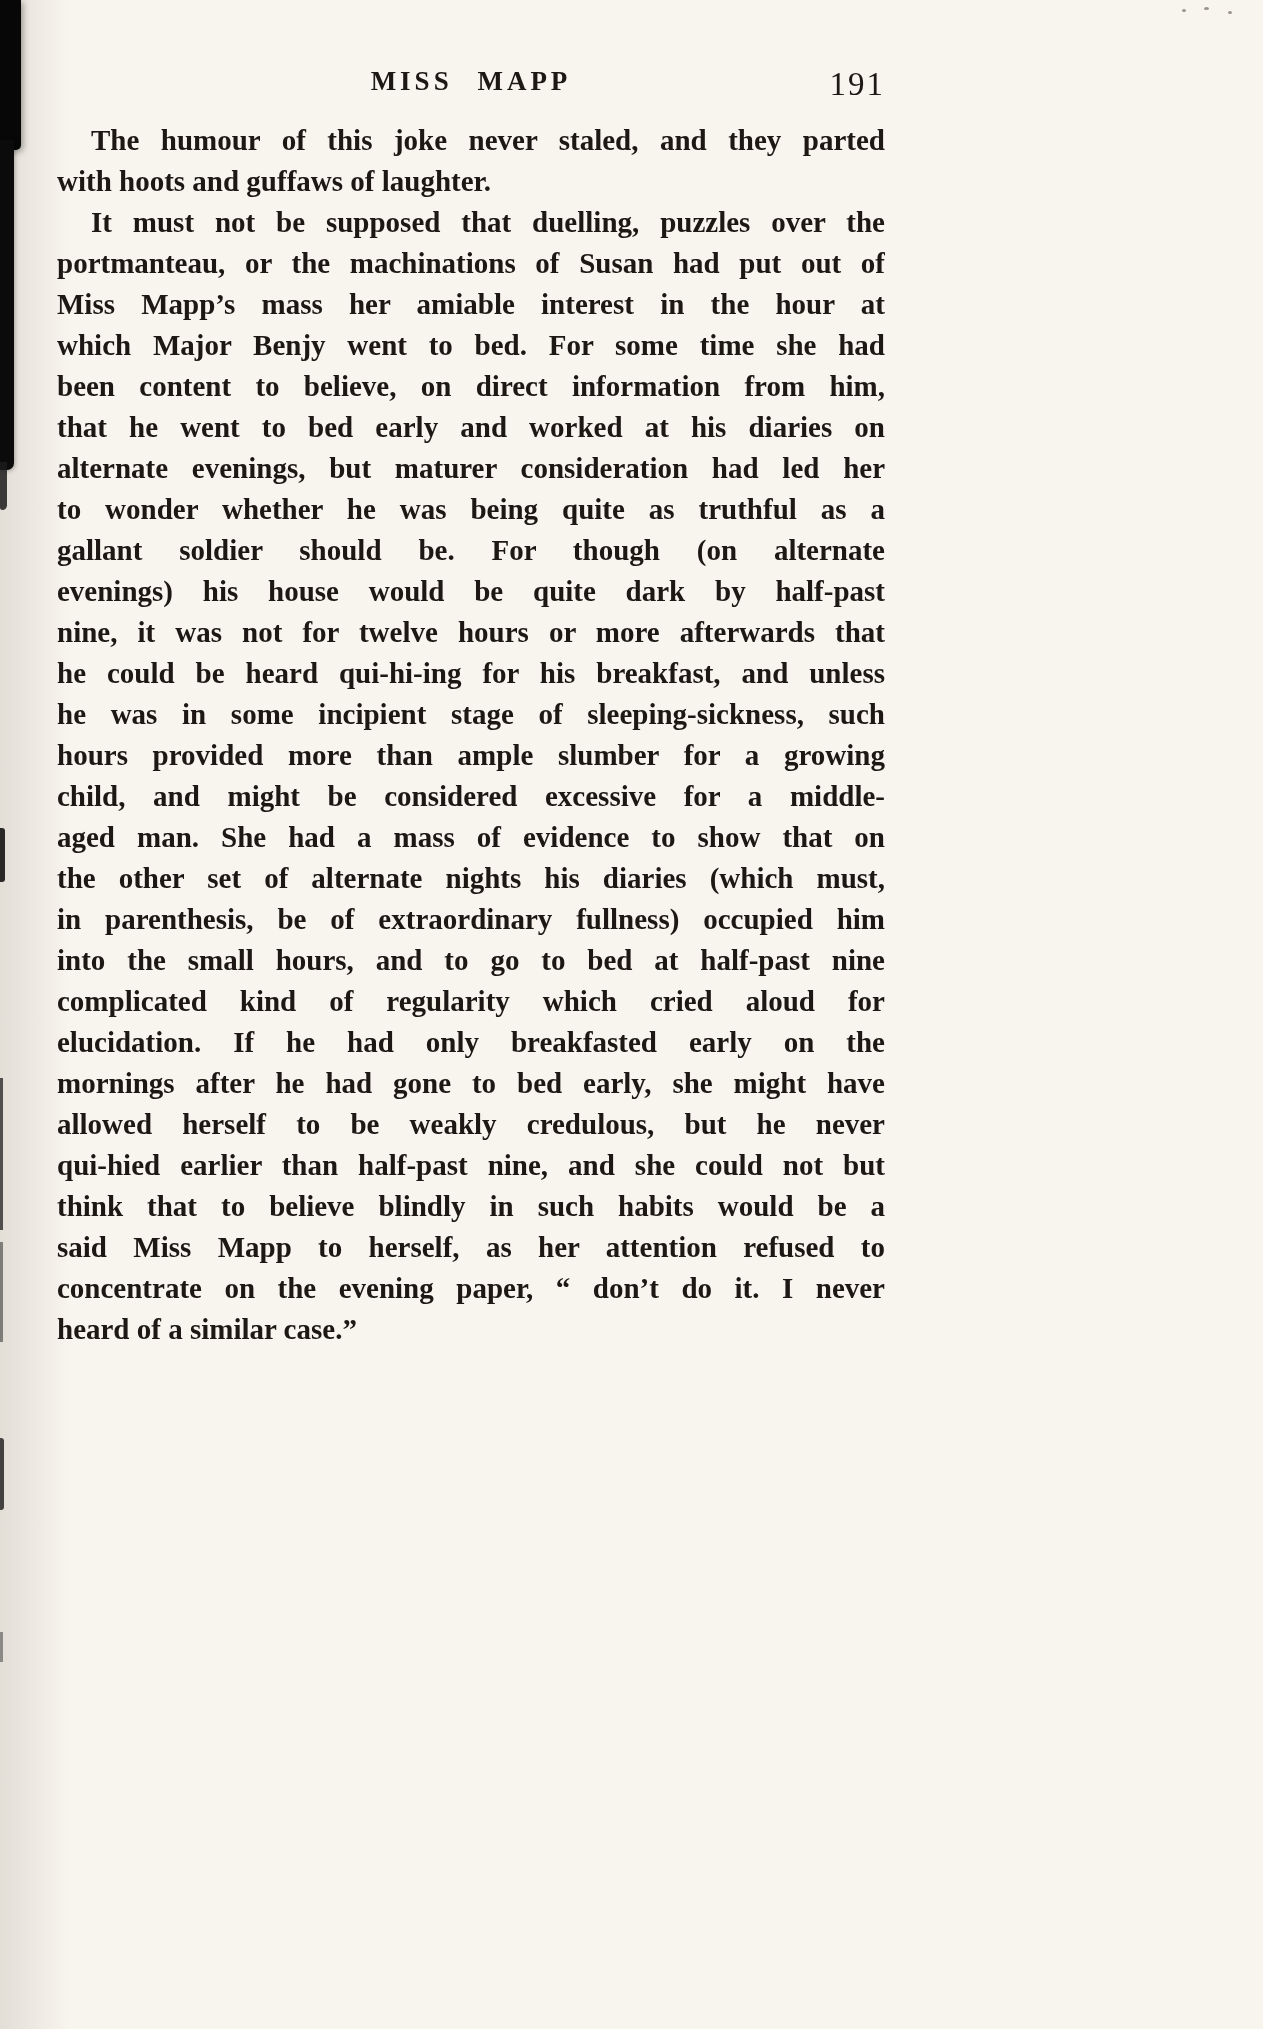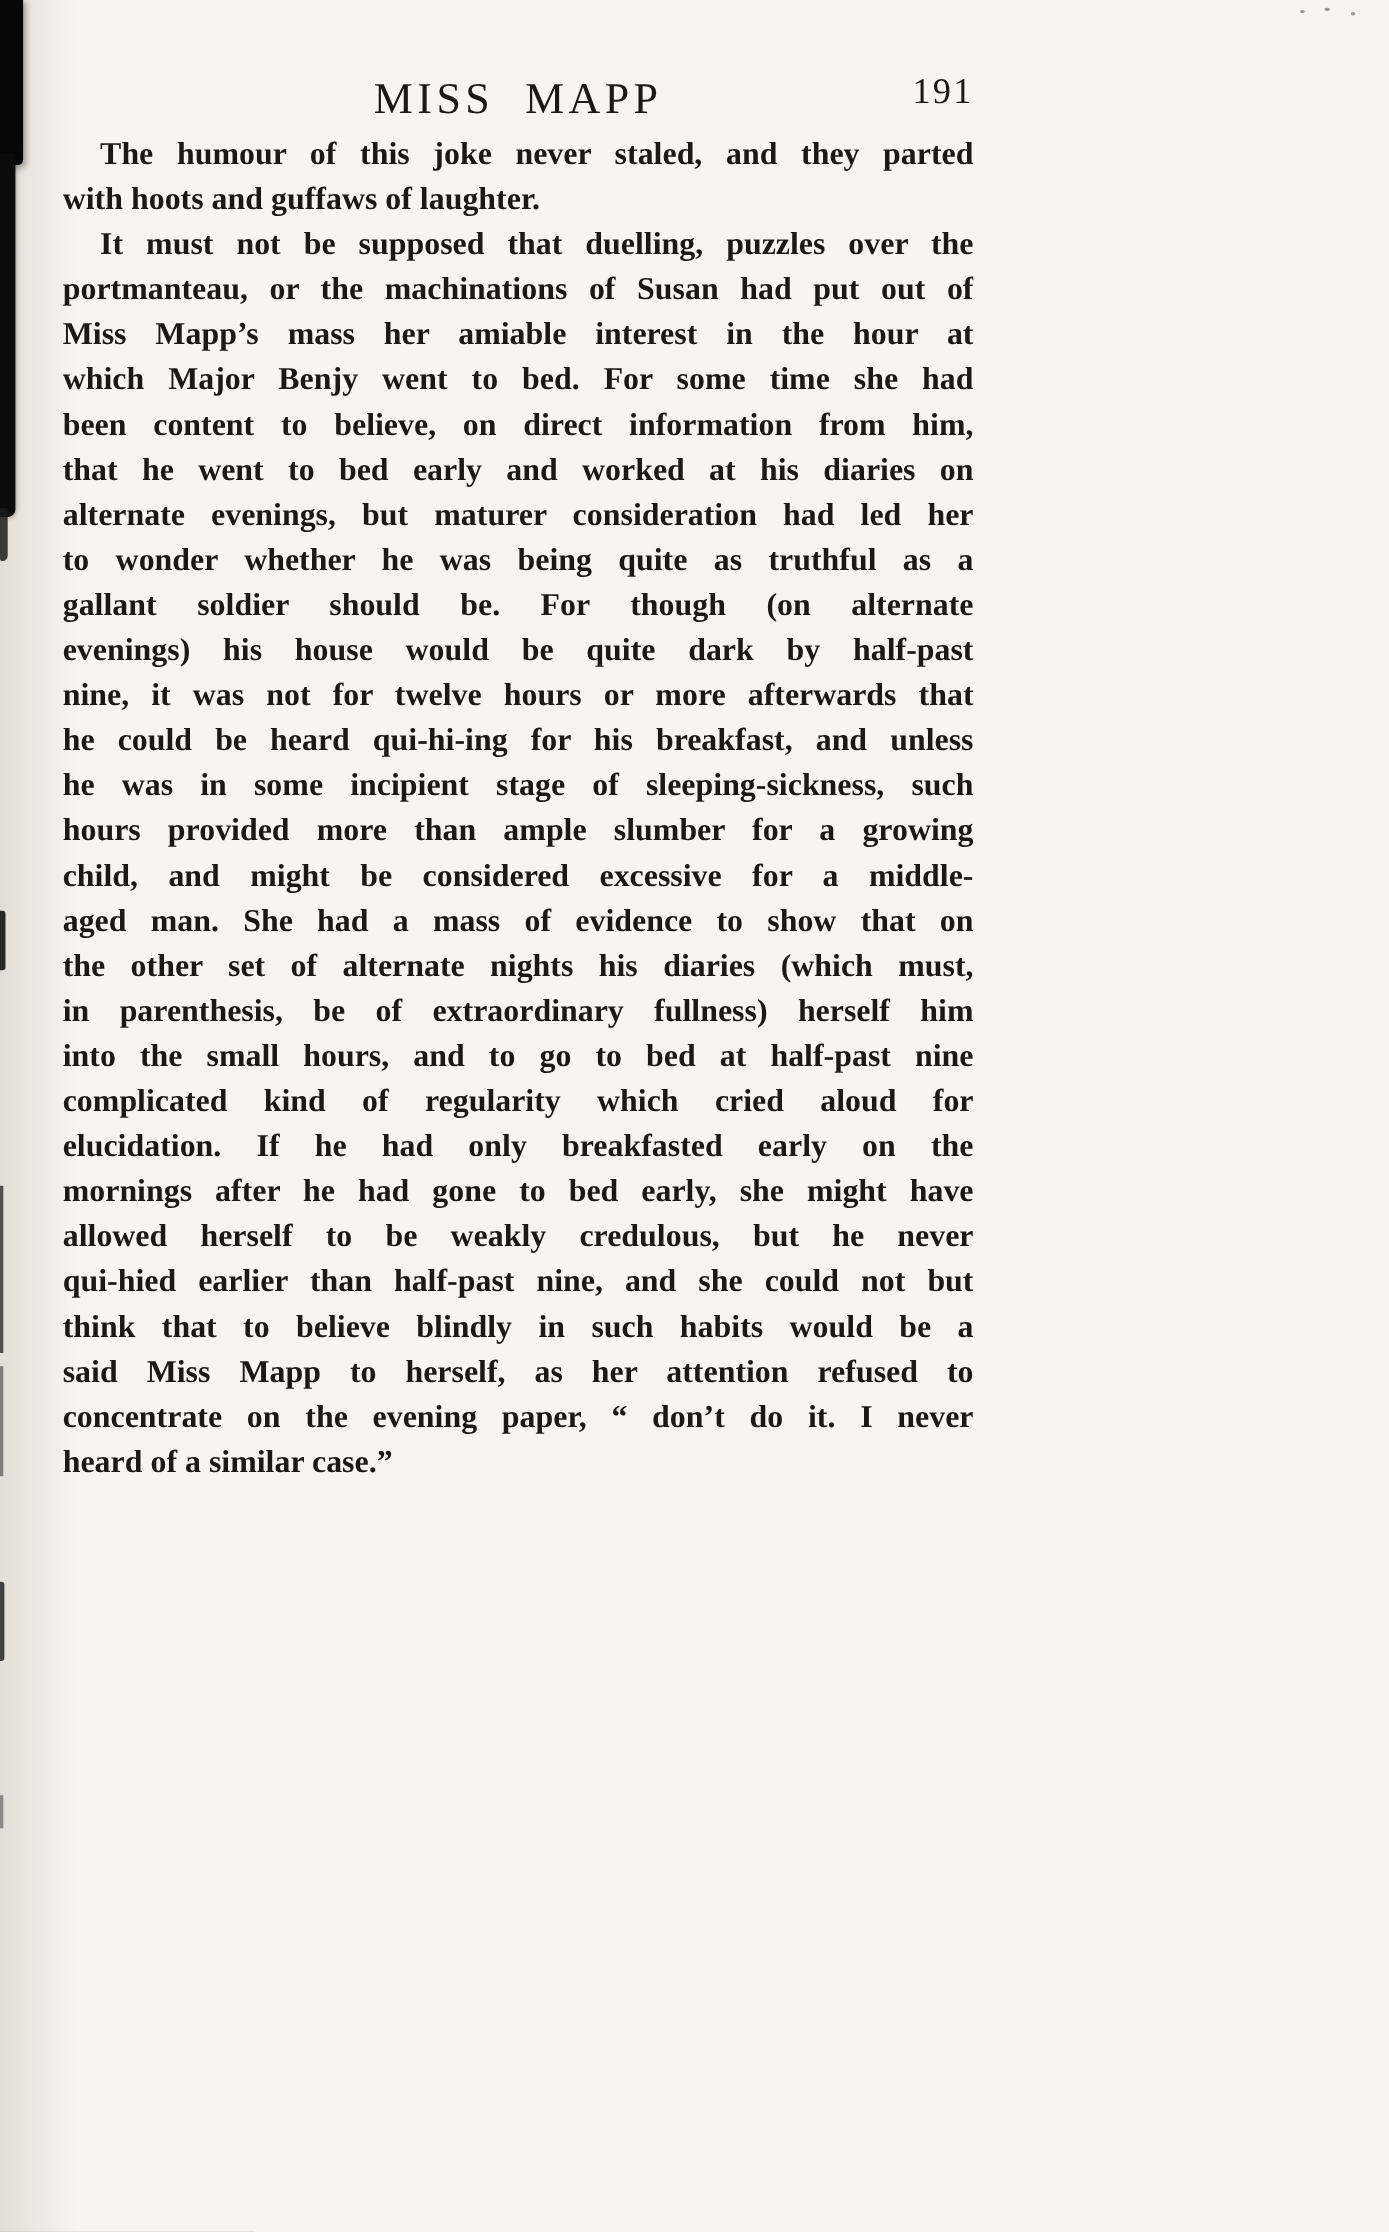--- a/index.html
+++ b/index.html
@@ -51,22 +51,22 @@
     position: absolute;
     top: 66px;
     left: 57px;
     width: 828px;
     height: 42px;
   }
   .title {
     position: absolute;
     left: 0; right: 0;
     text-align: center;
-    font-size: 40px;
-    font-weight: 400;
+    font-size: 27px;
+    font-weight: 700;
     letter-spacing: 4px;
     word-spacing: 14px;
   }
   .pagenum {
     position: absolute;
     right: 0; top: 0;
     font-size: 33px;
     font-weight: 400;
     letter-spacing: 2px;
   }
@@ -133,21 +133,21 @@
         <div class="line">to wonder whether he was being quite as truthful as a</div>
         <div class="line">gallant soldier should be.  For though (on alternate</div>
         <div class="line">evenings) his house would be quite dark by half-past</div>
         <div class="line">nine, it was not for twelve hours or more afterwards that</div>
         <div class="line">he could be heard qui-hi-ing for his breakfast, and unless</div>
         <div class="line">he was in some incipient stage of sleeping-sickness, such</div>
         <div class="line">hours provided more than ample slumber for a growing</div>
         <div class="line">child, and might be considered excessive for a middle-</div>
         <div class="line">aged man.  She had a mass of evidence to show that on</div>
         <div class="line">the other set of alternate nights his diaries (which must,</div>
-        <div class="line">in parenthesis, be of extraordinary fullness) herself him</div>
+        <div class="line">in parenthesis, be of extraordinary fullness) occupied him</div>
         <div class="line">into the small hours, and to go to bed at half-past nine</div>
         <div class="line">complicated kind of regularity which cried aloud for</div>
         <div class="line">elucidation.  If he had only breakfasted early on the</div>
         <div class="line">mornings after he had gone to bed early, she might have</div>
         <div class="line">allowed herself to be weakly credulous, but he never</div>
         <div class="line">qui-hied earlier than half-past nine, and she could not but</div>
         <div class="line">think that to believe blindly in such habits would be a</div>
         <div class="line">said Miss Mapp to herself, as her attention refused to</div>
         <div class="line">concentrate on the evening paper, “ don’t do it.  I never</div>
         <div class="line end">heard of a similar case.”</div>

